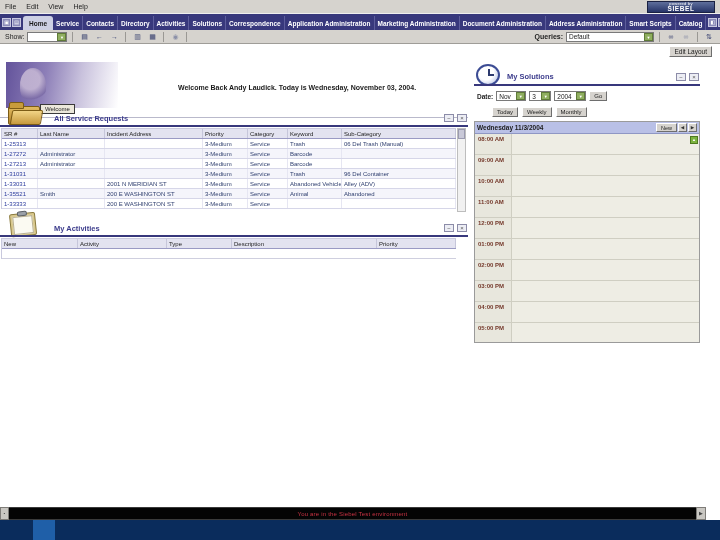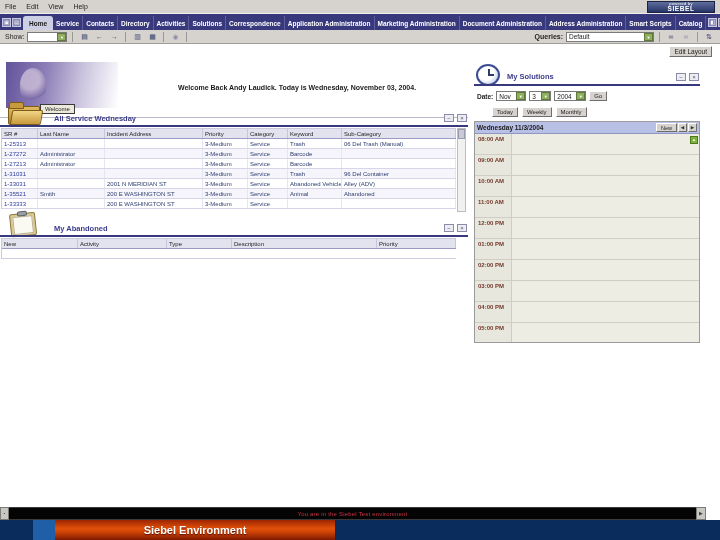--- a/index.html
+++ b/index.html
@@ -175,21 +175,21 @@
   <div class="welcome-photo"></div>
   <div class="welcome-text">Welcome Back Andy Laudick.  Today is Wednesday, November 03, 2004.</div>
   <div class="banner-divider"></div>
   <div class="welcome-btn">Welcome</div>
 
   <div class="folder-icon">
     <div class="fback"></div>
       <div class="ftab"></div>
       <div class="ffront"></div>
   </div>
-  <div class="sec-title" style="left:54px;top:114px">All Service Wednesday</div>
+  <div class="sec-title" style="left:54px;top:114px">All Service Requests</div>
   <div class="winbtn" style="left:444px;top:114px">−</div>
   <div class="winbtn" style="left:457px;top:114px">×</div>
   <div class="sec-rule" style="left:0;top:125px;width:468px"></div>
 
   <div class="sr-table">
     <div class="thead sr-cols">
         <div class="hcell">SR #</div>
         <div class="hcell">Last Name</div>
         <div class="hcell">Incident Address</div>
         <div class="hcell">Priority</div>
@@ -265,21 +265,21 @@
   </div>
   <div class="content-scrollbar">
       <div class="thumb"></div>
     </div>
 
   <div class="clip-icon">
     <div class="board"></div>
       <div class="paper"></div>
       <div class="clip"></div>
   </div>
-  <div class="sec-title" style="left:54px;top:224px">My Abandoned</div>
+  <div class="sec-title" style="left:54px;top:224px">My Activities</div>
   <div class="winbtn" style="left:444px;top:224px">−</div>
   <div class="winbtn" style="left:457px;top:224px">×</div>
   <div class="sec-rule" style="left:0;top:235px;width:468px"></div>
 
   <div class="act-table">
     <div class="thead act-cols">
         <div class="hcell">New</div>
         <div class="hcell">Activity</div>
         <div class="hcell">Type</div>
         <div class="hcell">Description</div>
@@ -369,17 +369,14 @@
   </div>
 
   <div class="status-left">▪</div>
   <div class="status-bar">
     <span class="msg">You are in the Siebel Test environment</span>
   </div>
   <div class="status-right">▶</div>
 
   <div class="bottom-band"></div>
   <div class="accent-square"></div>
-  <div class="caption-box">
-    <span class="cap">Siebel Environment</span>
-  </div>
 
 </div>
 
 </body></html>

